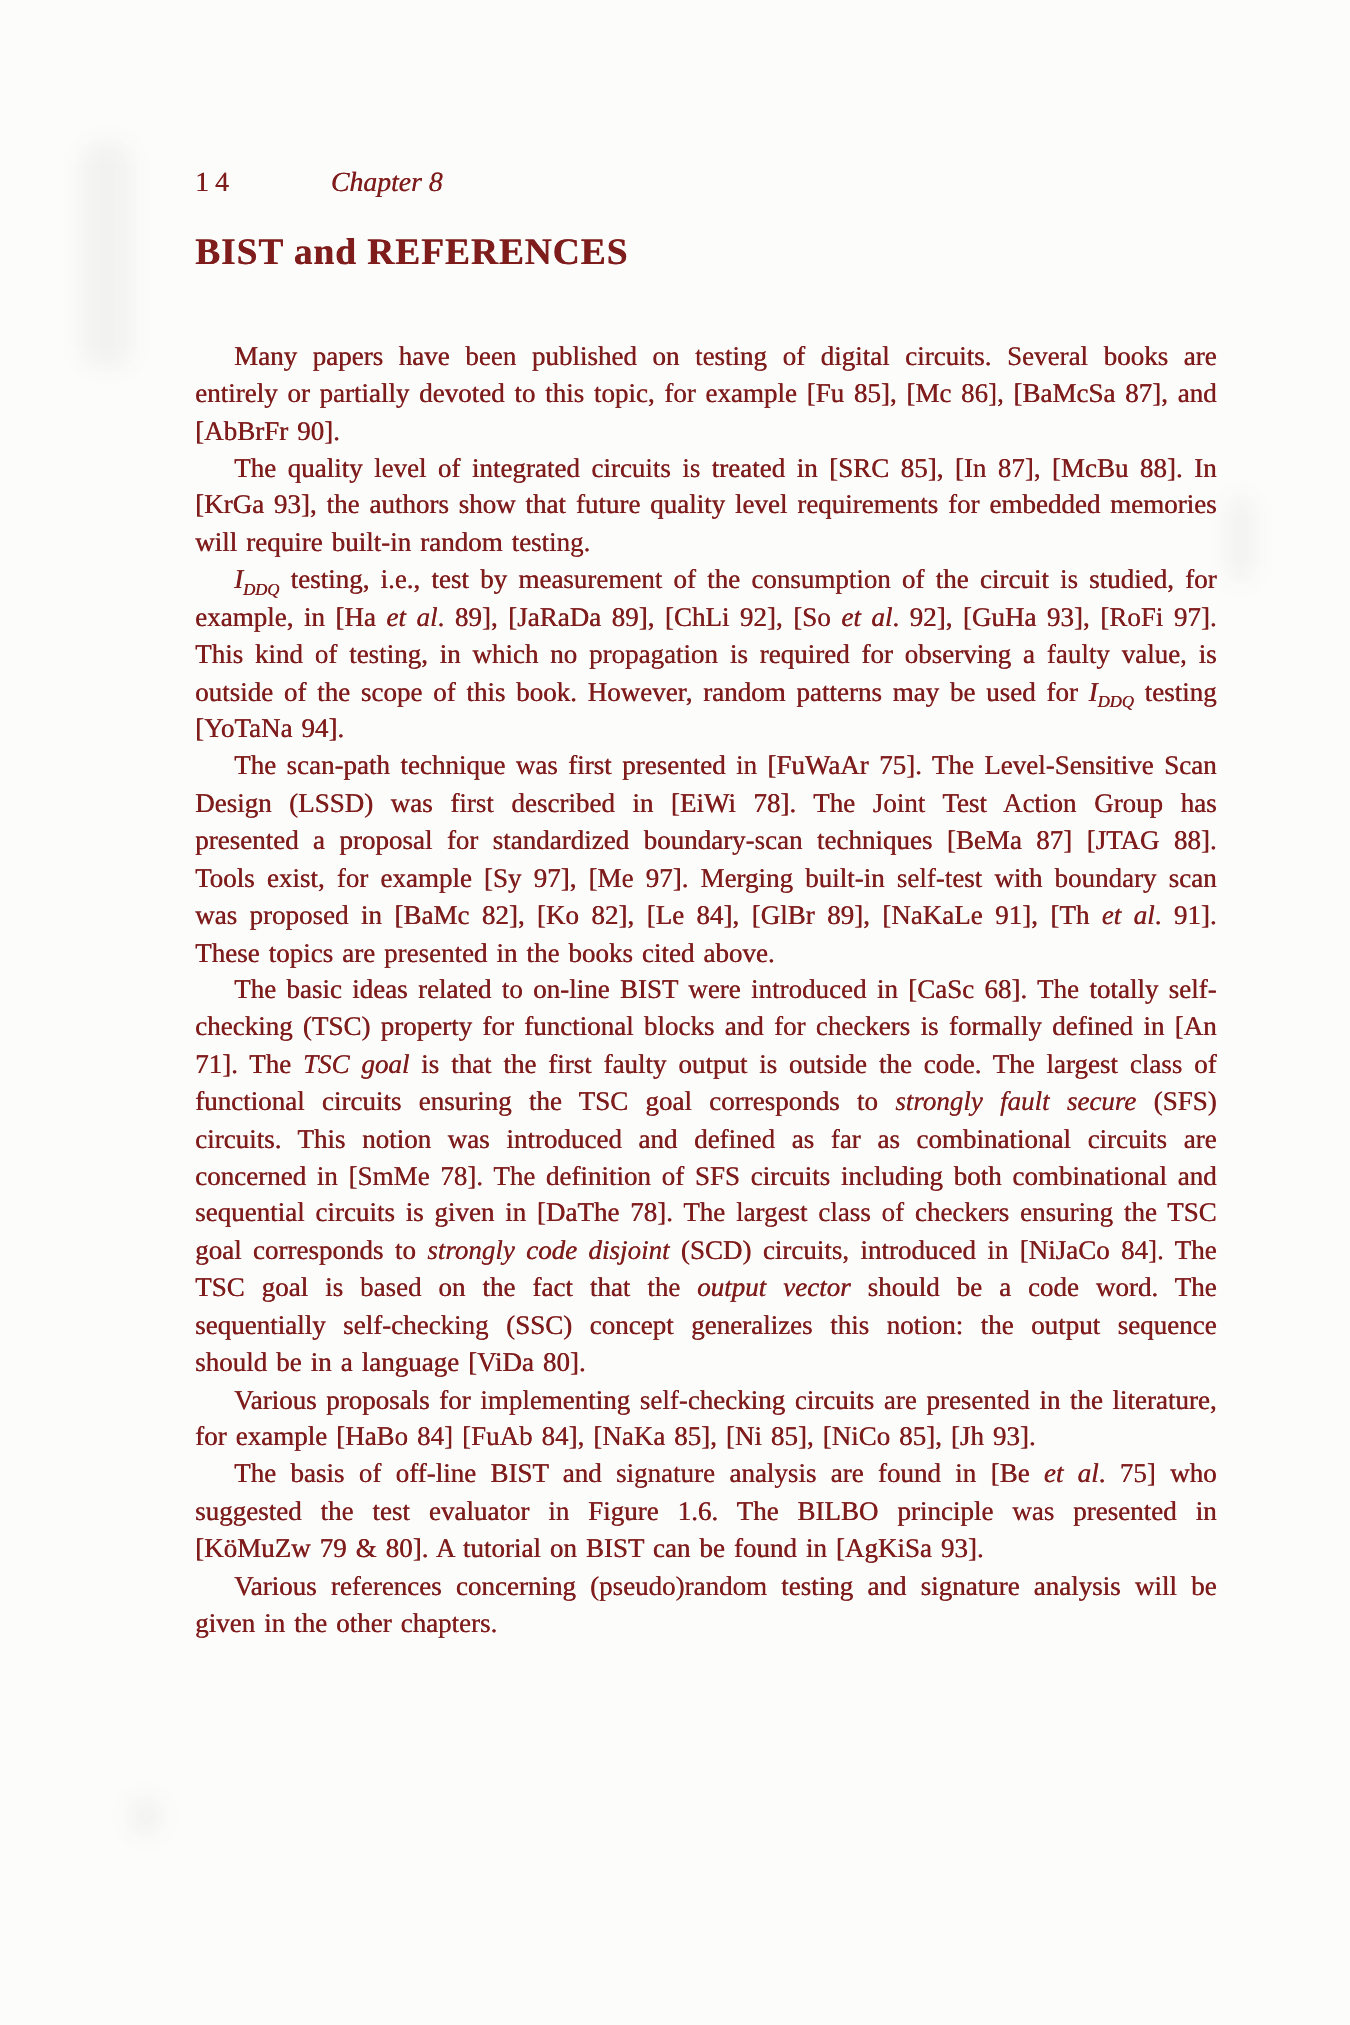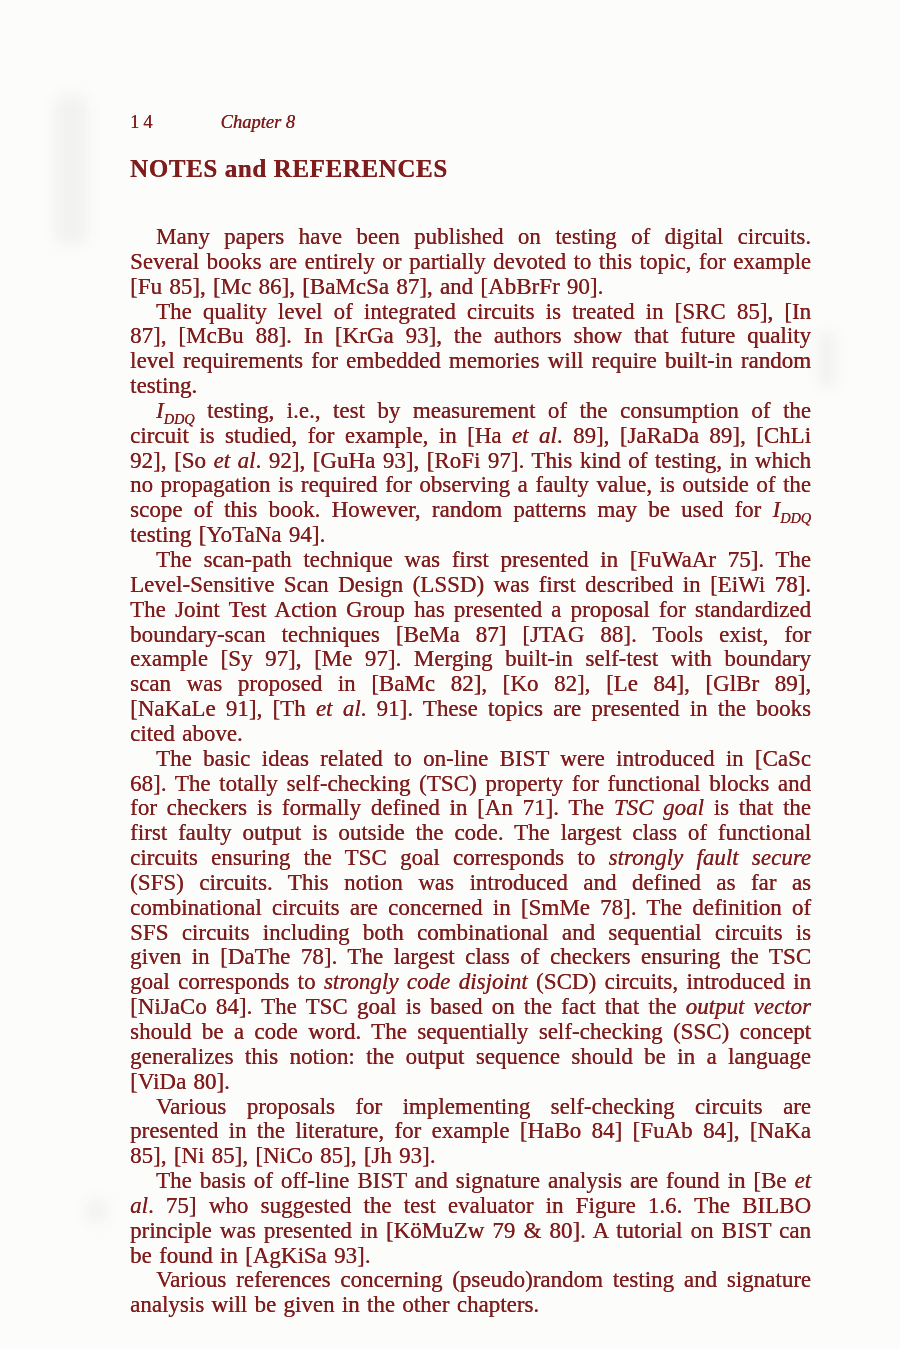--- a/index.html
+++ b/index.html
@@ -55,21 +55,21 @@
     font-weight: bold;
     letter-spacing: 0.6px;
     margin: 0 0 43px 0;
     line-height: 26px;
     text-shadow: 0.3px 0 0 currentColor;
   }
   .body-text p.para {
     margin: 0;
     text-align: justify;
     text-indent: 26px;
-    font-size: 23px;
+    font-size: 18px;
     line-height: 24.85px;
     word-spacing: 1.5px;
     text-shadow: 0.3px 0 0 currentColor;
   }
   .it { font-style: italic; }
   .subit {
     font-style: italic;
     font-size: 0.62em;
     vertical-align: sub;
     line-height: 0;
@@ -82,21 +82,21 @@
   <div class="smudge s1"></div>
   <div class="smudge s2"></div>
   <div class="smudge s3"></div>
 
   <div class="content">
     <div class="running-header">
       <span class="page-number">14</span>
       <span class="chapter-title">Chapter 8</span>
     </div>
 
-    <h1 class="section-heading">NOTES and REFERENCES</h1>
+    <h1 class="section-heading">BIST and REFERENCES</h1>
 
     <div class="body-text">
         <p class="para"><span>Many papers have been published on testing of digital circuits. Several books are entirely or partially devoted to this topic, for example [Fu 85], [Mc 86], [BaMcSa 87], and [AbBrFr 90].</span></p>
         <p class="para"><span>The quality level of integrated circuits is treated in [SRC 85], [In 87], [McBu 88]. In [KrGa 93], the authors show that future quality level requirements for embedded memories will require built-in random testing.</span></p>
         <p class="para"><span class="it">I</span><span class="subit">DDQ</span><span> testing, i.e., test by measurement of the consumption of the circuit is studied, for example, in [Ha </span><span class="it">et al</span><span>. 89], [JaRaDa 89], [ChLi 92], [So </span><span class="it">et al</span><span>. 92], [GuHa 93], [RoFi 97]. This kind of testing, in which no propagation is required for observing a faulty value, is outside of the scope of this book. However, random patterns may be used for </span><span class="it">I</span><span class="subit">DDQ</span><span> testing [YoTaNa 94].</span></p>
         <p class="para"><span>The scan-path technique was first presented in [FuWaAr 75]. The Level-Sensitive Scan Design (LSSD) was first described in [EiWi 78]. The Joint Test Action Group has presented a proposal for standardized boundary-scan techniques [BeMa 87] [JTAG 88]. Tools exist, for example [Sy 97], [Me 97]. Merging built-in self-test with boundary scan was proposed in [BaMc 82], [Ko 82], [Le 84], [GlBr 89], [NaKaLe 91], [Th </span><span class="it">et al</span><span>. 91]. These topics are presented in the books cited above.</span></p>
         <p class="para"><span>The basic ideas related to on-line BIST were introduced in [CaSc 68]. The totally self-checking (TSC) property for functional blocks and for checkers is formally defined in [An 71]. The </span><span class="it">TSC goal</span><span> is that the first faulty output is outside the code. The largest class of functional circuits ensuring the TSC goal corresponds to </span><span class="it">strongly fault secure</span><span> (SFS) circuits. This notion was introduced and defined as far as combinational circuits are concerned in [SmMe 78]. The definition of SFS circuits including both combinational and sequential circuits is given in [DaThe 78]. The largest class of checkers ensuring the TSC goal corresponds to </span><span class="it">strongly code disjoint</span><span> (SCD) circuits, introduced in [NiJaCo 84]. The TSC goal is based on the fact that the </span><span class="it">output vector</span><span> should be a code word. The sequentially self-checking (SSC) concept generalizes this notion: the output sequence should be in a language [ViDa 80].</span></p>
         <p class="para"><span>Various proposals for implementing self-checking circuits are presented in the literature, for example [HaBo 84] [FuAb 84], [NaKa 85], [Ni 85], [NiCo 85], [Jh 93].</span></p>
         <p class="para"><span>The basis of off-line BIST and signature analysis are found in [Be </span><span class="it">et al</span><span>. 75] who suggested the test evaluator in Figure 1.6. The BILBO principle was presented in [KöMuZw 79 &amp; 80]. A tutorial on BIST can be found in [AgKiSa 93].</span></p>
         <p class="para"><span>Various references concerning (pseudo)random testing and signature analysis will be given in the other chapters.</span></p>

